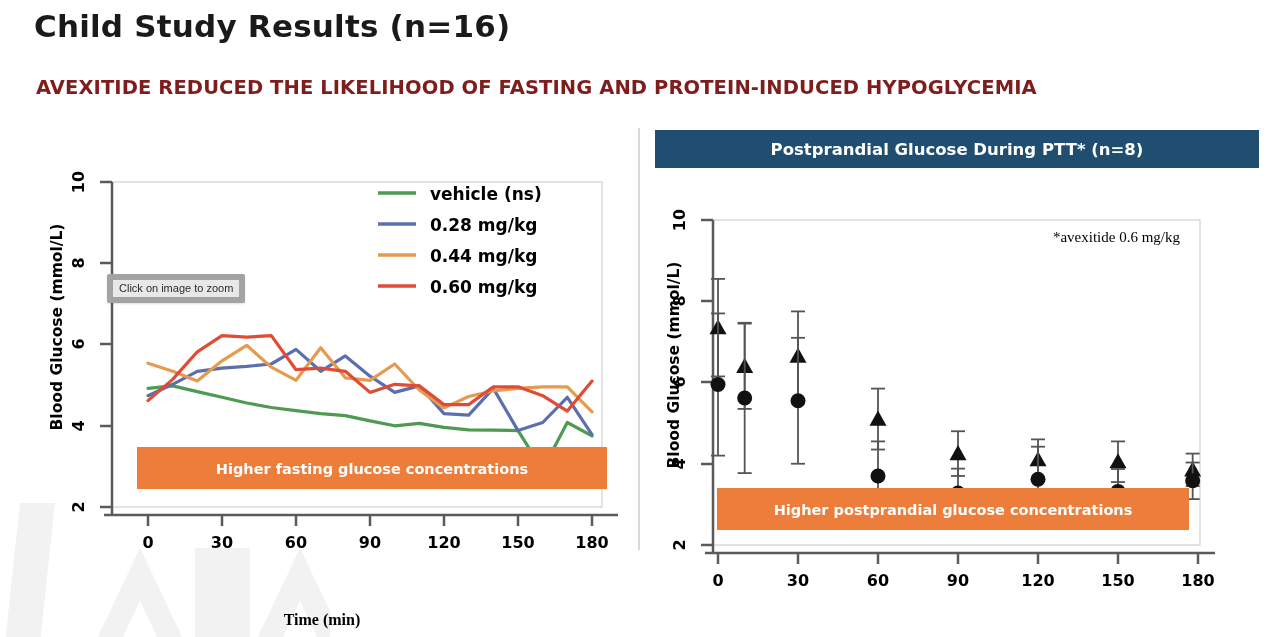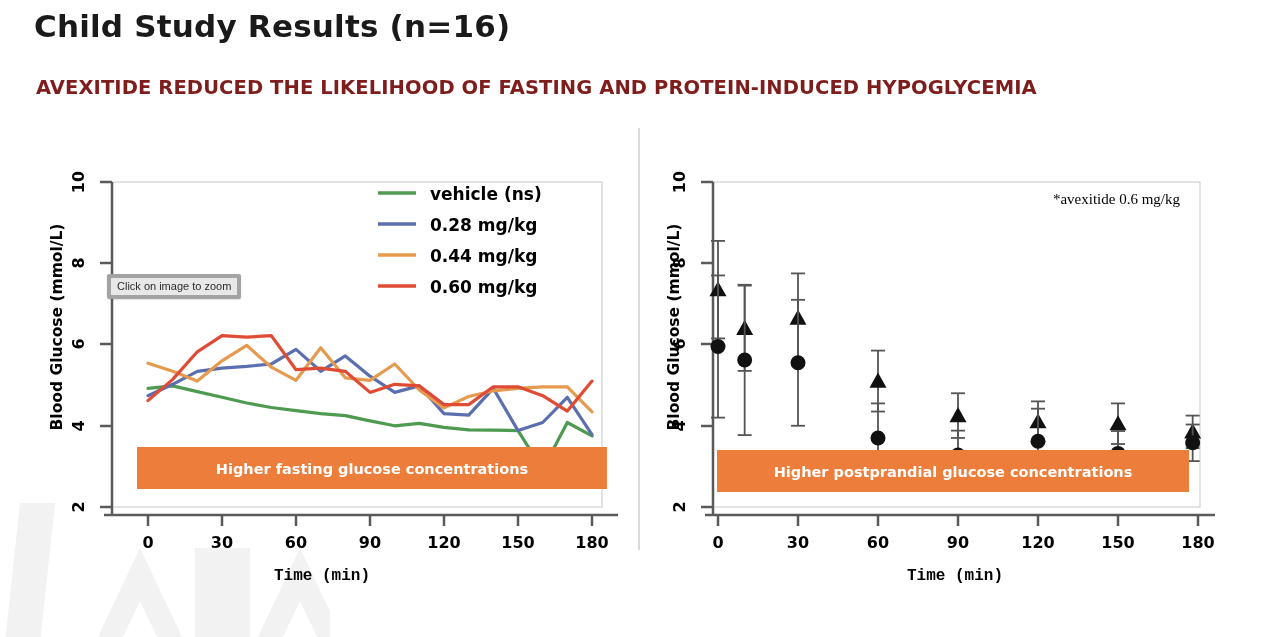--- a/index.html
+++ b/index.html
@@ -98,21 +98,22 @@
     white-space: nowrap;
     font-family: "DejaVu Sans", sans-serif;
   }
   .ylabel.left-pos  { left: 26px;  top: 340px; }
   .ylabel.right-pos { left: 10px;  top: 340px; }
 
   .xlabel {
     position: absolute;
     font-size: 16px;
     font-weight: bold;
-    font-family: Liberation Mono, monospace;
+    font-family: Liberation Serif, serif;
+    margin-top: 44px;
   }
 
   .plot-svg { position: absolute; top: 0; left: 0; }
 
   .tick-text {
     font-family: "DejaVu Sans", sans-serif;
     font-size: 16px;
     font-weight: bold;
     fill: #000;
   }
@@ -139,21 +140,21 @@
     font-weight: bold;
     fill: #ffffff;
   }
 
   
   .zoom-tooltip {
     position: absolute;
     left: 107px;
     top: 274px;
     background: #e8e8e8;
-    border: 4px solid #a3a3a3;
+    border: 6px solid #a3a3a3;
     border-radius: 2px;
     padding: 2px 6px 3px 6px;
     font-size: 11px;
     color: #2b2b2b;
     font-family: "Liberation Sans", sans-serif;
     white-space: nowrap;
     z-index: 40;
     box-shadow: 0 1px 2px rgba(0,0,0,0.12);
   }
 </style>
@@ -241,20 +242,21 @@
         <text class="legend-text" x="408" y="110">0.44 mg/kg</text>
         <text class="legend-text" x="408" y="141">0.60 mg/kg</text>
       </g>
     </svg>
 
     <div class="xlabel" style="left:300px; top:415px; transform:translateX(-50%);">Time (min)</div>
   </div>
 </div>
 
 <div class="panel panel-right">
+  <div class="panel-header">Postprandial Glucose During PTT* (n=8)</div>
 
   <div class="chart-wrap">
     <div class="ylabel right-pos">Blood Glucose (mmol/L)</div>
 
     <svg class="plot-svg" width="604" height="420" viewBox="0 0 604 420">
 
       <rect x="58" y="30" width="487" height="325" fill="#ffffff" stroke="#c8c8c8" stroke-width="1"></rect>
 
       <line x1="58" y1="30" x2="58" y2="363" stroke="#5a5a5a" stroke-width="2.5"></line>
       <g stroke="#5a5a5a" stroke-width="2.5">

